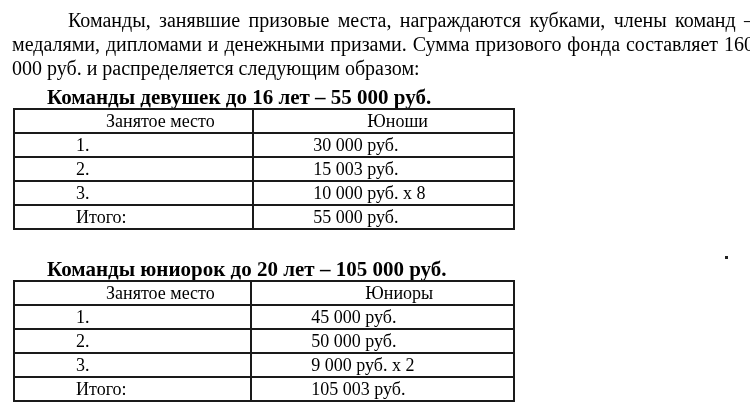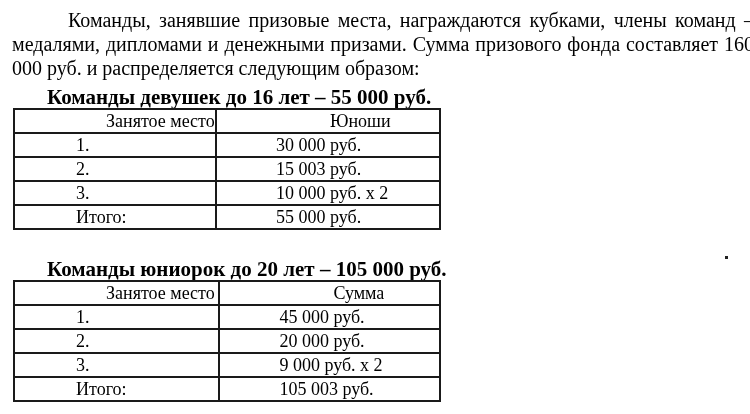--- a/index.html
+++ b/index.html
@@ -31,21 +31,21 @@
       left: 47px;
       font-weight: bold;
       font-size: 21px;
       line-height: 20px;
       margin: 0;
       white-space: nowrap;
     }
     table.prize {
       position: absolute;
       left: 13px;
-      width: 428px;
+      width: 502px;
       border-collapse: collapse;
       font-size: 18px;
     }
     table.prize td {
       border: 2px solid #1a1a1a;
       height: 22px;
       padding: 0;
       line-height: 22px;
       vertical-align: middle;
     }
@@ -79,45 +79,45 @@
   <tr>
     <td class="c1 place">1.</td>
     <td class="c2 amount">30 000 руб.</td>
   </tr>
   <tr>
     <td class="c1 place">2.</td>
     <td class="c2 amount">15 003 руб.</td>
   </tr>
   <tr>
     <td class="c1 place">3.</td>
-    <td class="c2 amount">10 000 руб. х 2</td>
+    <td class="c2 amount">10 000 руб. х 8</td>
   </tr>
   <tr>
     <td class="c1 place">Итого:</td>
     <td class="c2 amount">55 000 руб.</td>
   </tr>
 </tbody>
   </table>
 
 <div class="dot"></div>
 
 <p class="section-title" style="top:259px;">Команды юниорок до 20 лет – 105 000 руб.</p>
 <table class="prize" style="top:280px;">
   <tbody>
       <tr>
     <td class="c1 hdr1">Занятое место</td>
-    <td class="c2 hdr2">Сумма</td>
+    <td class="c2 hdr2">Юниоры</td>
   </tr>
   <tr>
     <td class="c1 place">1.</td>
     <td class="c2 amount">45 000 руб.</td>
   </tr>
   <tr>
     <td class="c1 place">2.</td>
-    <td class="c2 amount">20 000 руб.</td>
+    <td class="c2 amount">50 000 руб.</td>
   </tr>
   <tr>
     <td class="c1 place">3.</td>
     <td class="c2 amount">9 000 руб. х 2</td>
   </tr>
   <tr>
     <td class="c1 place">Итого:</td>
     <td class="c2 amount">105 003 руб.</td>
   </tr>
 </tbody>

